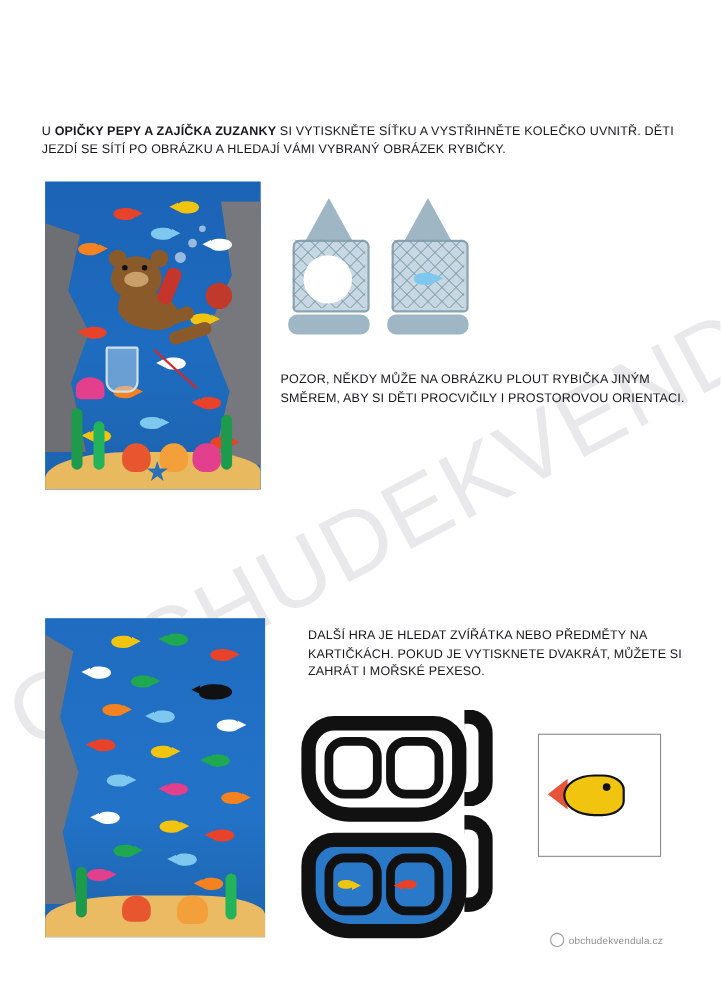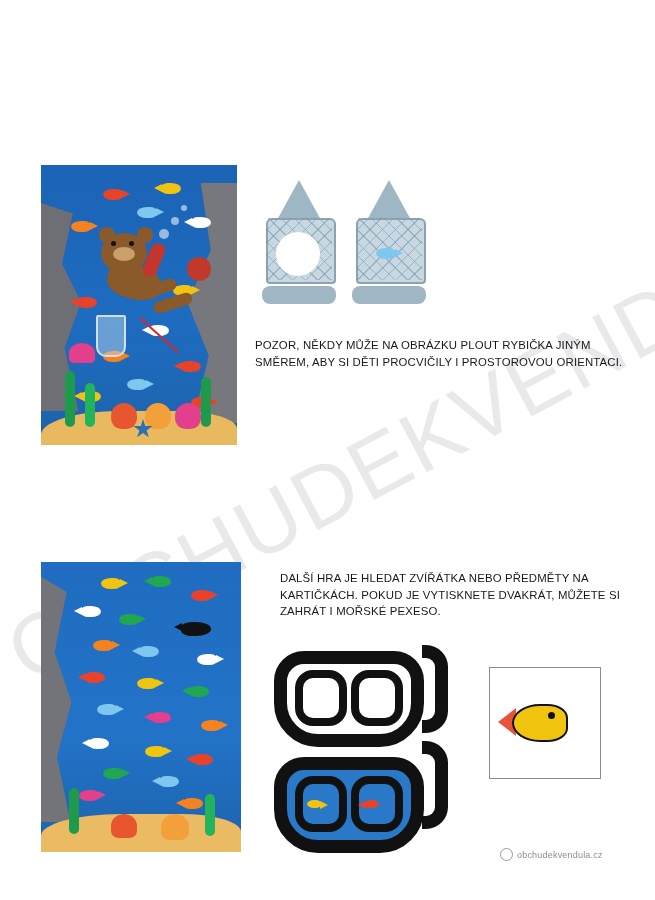--- a/index.html
+++ b/index.html
@@ -264,20 +264,23 @@
   }
 </style>
 </head>
 <body>
 
 <div class="page">
 
   <div class="watermark">OBCHUDEKVENDULA</div>
 
 
+  <div class="txt" id="printing-text">
+    <span>U </span><b>OPIČKY PEPY A ZAJÍČKA ZUZANKY</b><span> SI VYTISKNĚTE SÍŤKU A VYSTŘIHNĚTE KOLEČKO UVNITŘ. DĚTI JEZDÍ SE SÍTÍ PO OBRÁZKU A HLEDAJÍ VÁMI VYBRANÝ OBRÁZEK RYBIČKY.</span>
+  </div>
 
   <div class="illus" id="scene-diver">
     <div class="rockL"></div>
     <div class="rockR"></div>
 
     <div class="fish" style="left:62px;top:24px;background:#e8432a;color:#e8432a;"></div>
     <div class="fish flip" style="left:120px;top:18px;background:#f1c40f;color:#f1c40f;"></div>
     <div class="fish" style="left:30px;top:56px;background:#f58220;color:#f58220;"></div>
     <div class="fish flip" style="left:150px;top:52px;background:#ffffff;color:#ffffff;"></div>
     <div class="fish" style="left:96px;top:42px;background:#7ec8f0;color:#7ec8f0;"></div>

